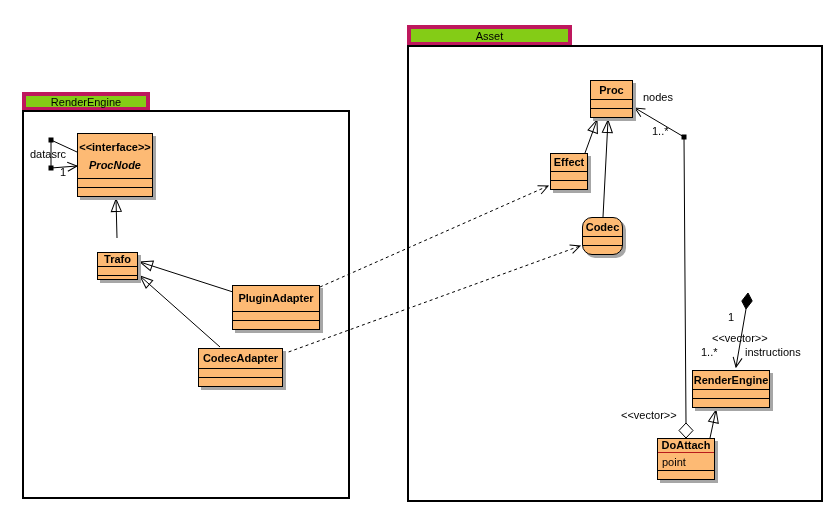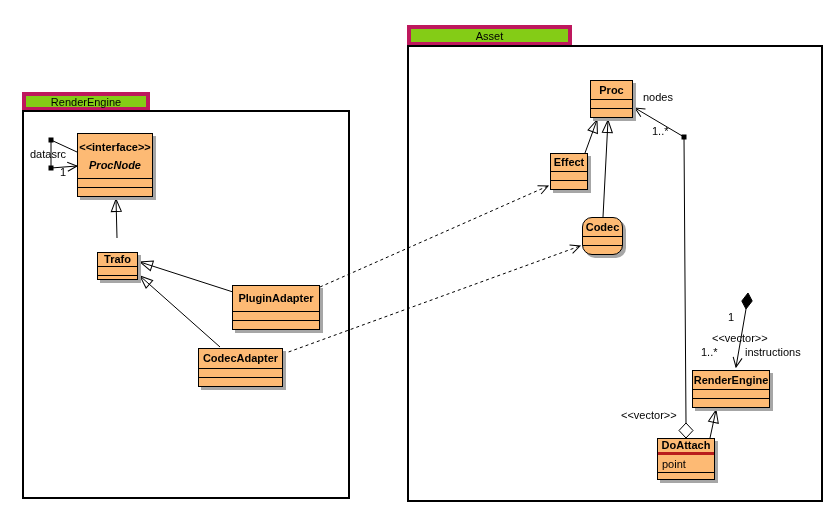--- a/index.html
+++ b/index.html
@@ -13,21 +13,21 @@
   #rels{position:absolute;left:0;top:0;z-index:2;pointer-events:none;}
   #rels path{fill:none;stroke:#000;stroke-width:1;}
   #rels .dashed{stroke-dasharray:3,3;}
   #rels rect.bend{fill:#000;stroke:none;}
   
   .cls{position:absolute;display:flex;flex-direction:column;background:#fdba74;border:1px solid #000;
        box-shadow:3px 3px 0 #a6a6a6;box-sizing:border-box;z-index:3;}
   .cname{flex:1;display:flex;flex-direction:column;align-items:center;justify-content:center;
          font-weight:bold;font-size:11px;line-height:13px;text-align:center;}
   .comp{flex:none;height:8px;border-top:1px solid #000;}
-  .attr{flex:none;border-top:3px solid #b91c1c;font-size:11px;font-weight:normal;
+  .attr{flex:none;border-top:1px solid #b91c1c;font-size:11px;font-weight:normal;
         padding:3px 4px 2px 4px;text-align:left;}
   .stereo{font-weight:bold;font-size:11px;margin-bottom:5px;}
   .iname{font-style:italic;}
   
   .lbl{position:absolute;font-size:11px;white-space:nowrap;z-index:4;}
   
   #b-procnode{left:77px;top:133px;width:76px;height:64px;}
   #b-trafo{left:97px;top:238px;width:41px;height:28px;margin-top:14px;}
   #b-pluginadapter{left:232px;top:285px;width:88px;height:45px;}
   #b-codecadapter{left:198px;top:348px;width:85px;height:39px;}

